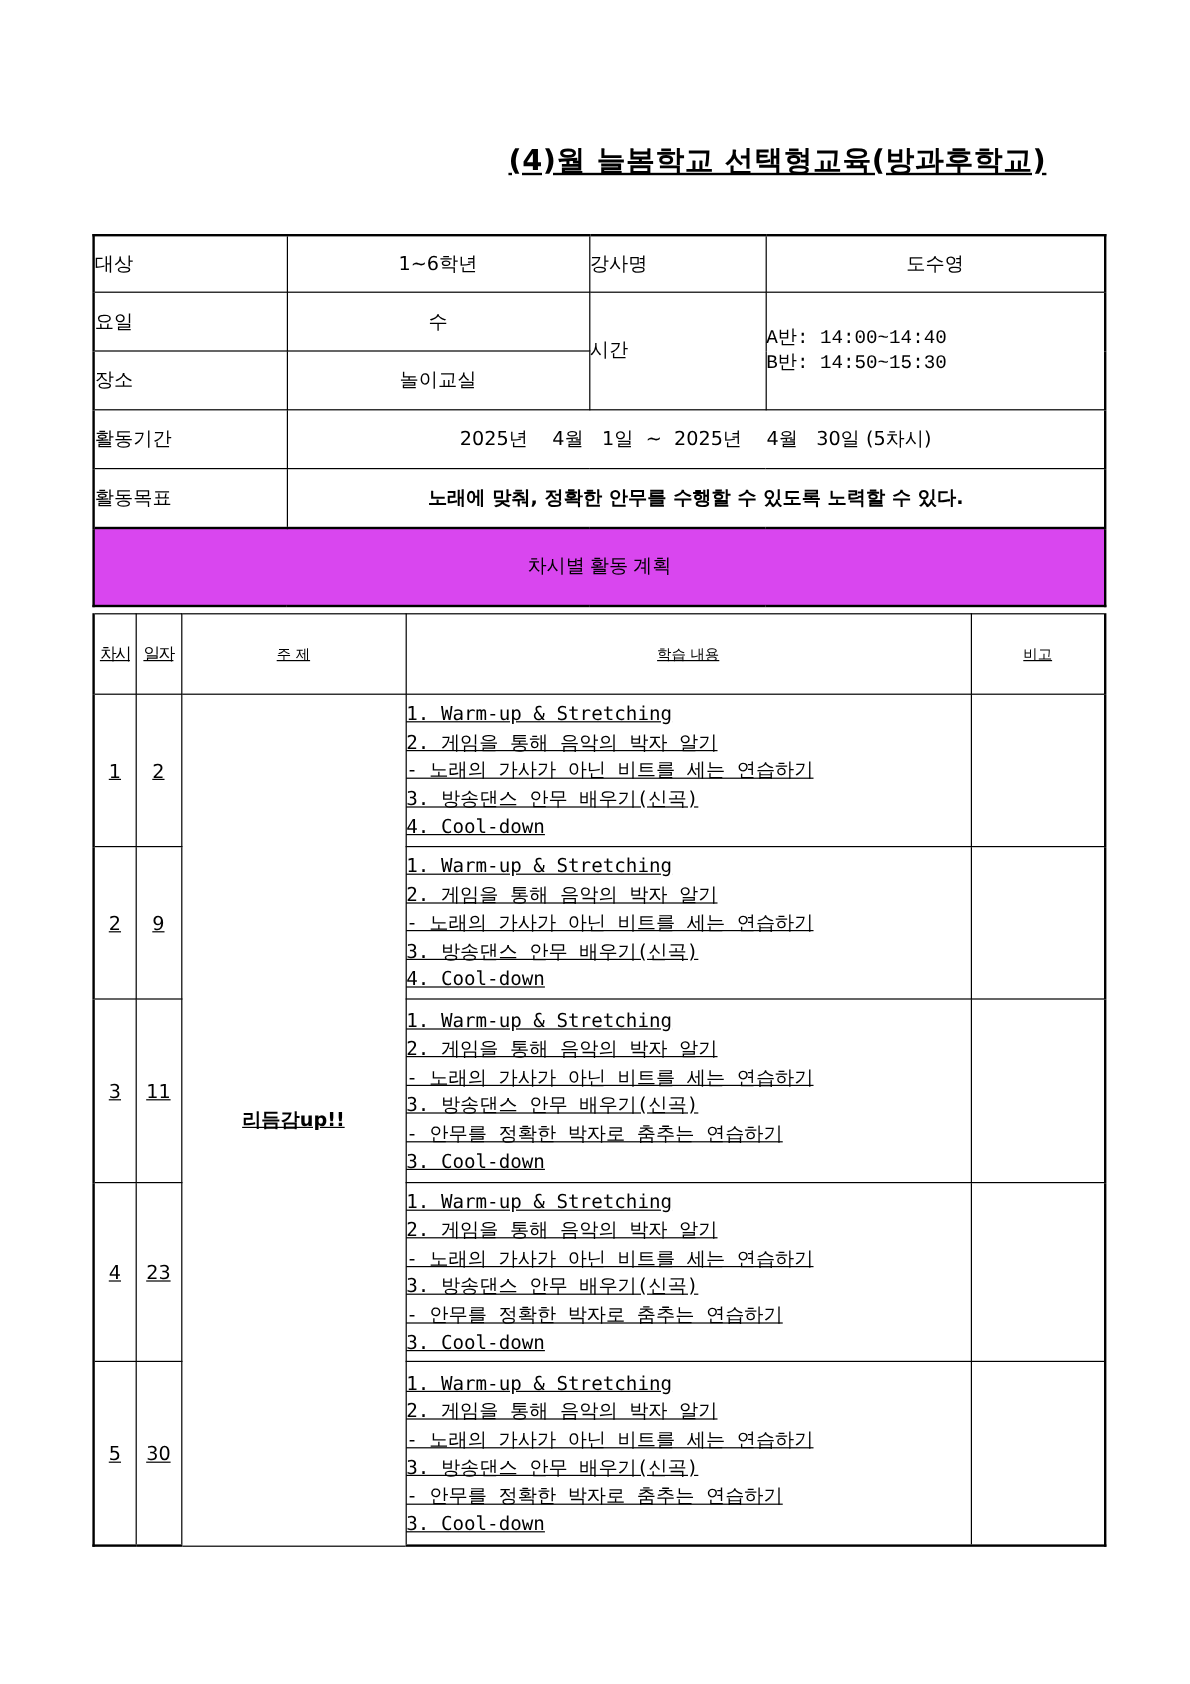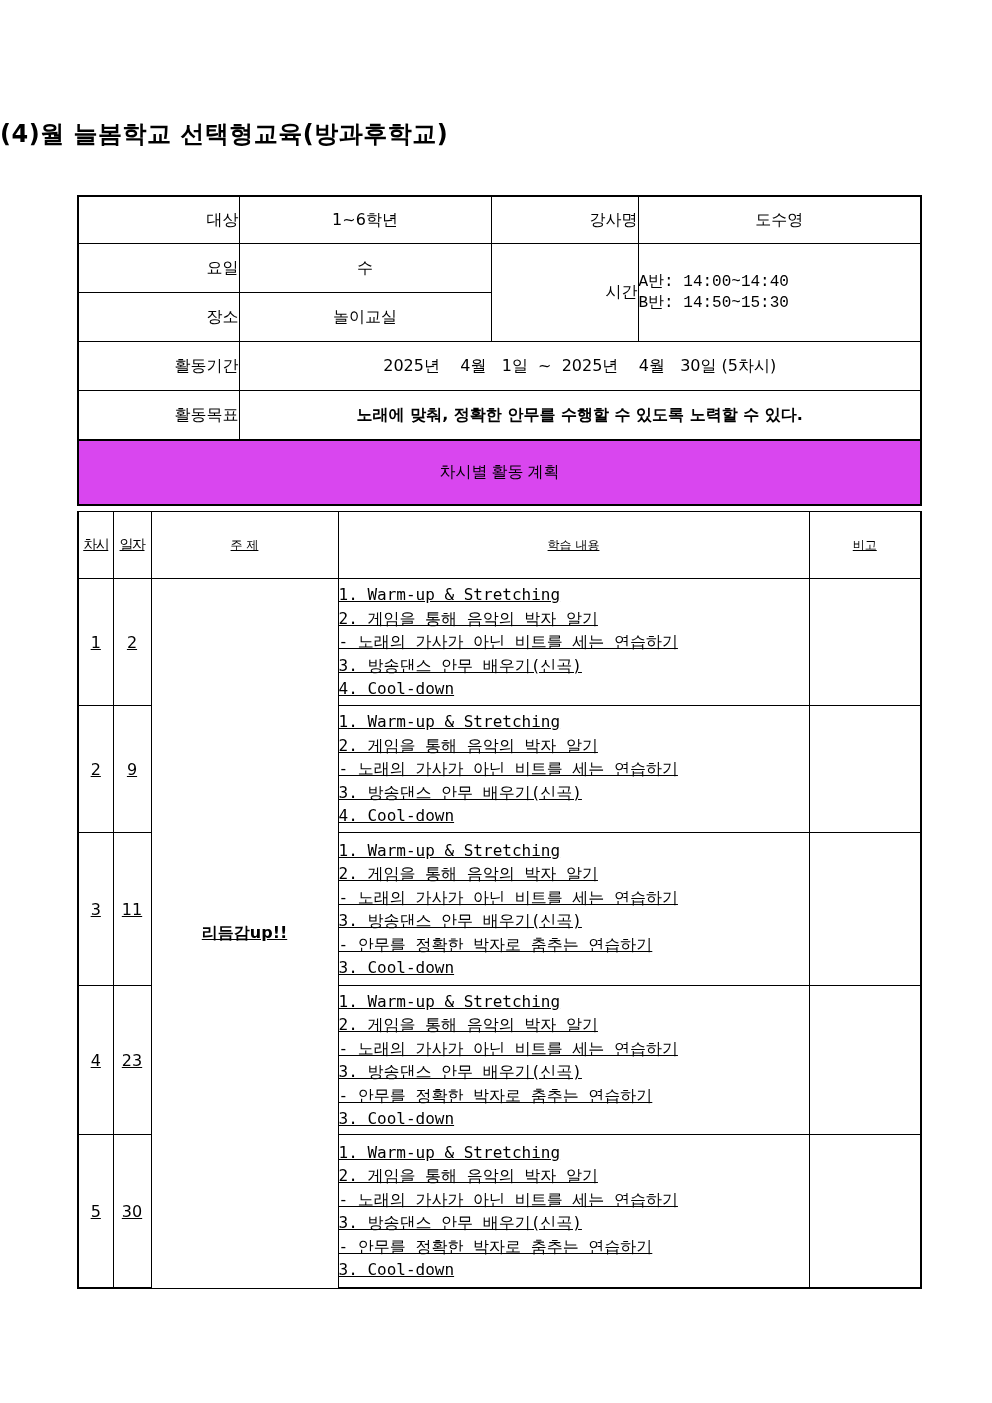--- a/index.html
+++ b/index.html
@@ -22,22 +22,23 @@
     width: 992px;
     height: 1403px;
   }
 
   
   .title-block {
     position: absolute;
     left: 0;
     top: 119px;
     width: 872px;
-    text-align: left;
+    text-align: right;
     line-height: 31px;
+    text-decoration: underline;
   }
   .title-line {
     font-size: 24px;
     font-weight: 700;
     letter-spacing: 0.5px;
     white-space: pre;
   }
 
   
   .doc-table {
@@ -54,21 +55,21 @@
     vertical-align: middle;
     padding: 0;
   }
 
   .outer-top    { border-top-width: 2px !important; }
   .outer-left   { border-left-width: 2px !important; }
   .outer-right  { border-right-width: 2px !important; }
   .outer-bottom { border-bottom-width: 2px !important; }
 
   .lbl {
-    text-align: right;
+    text-align: left;
     font-size: 17px;
     height: 46px;
   }
   .val {
     text-align: center;
     font-size: 17px;
   }
   .timecell {
     text-align: left;
     padding-left: 10px;

